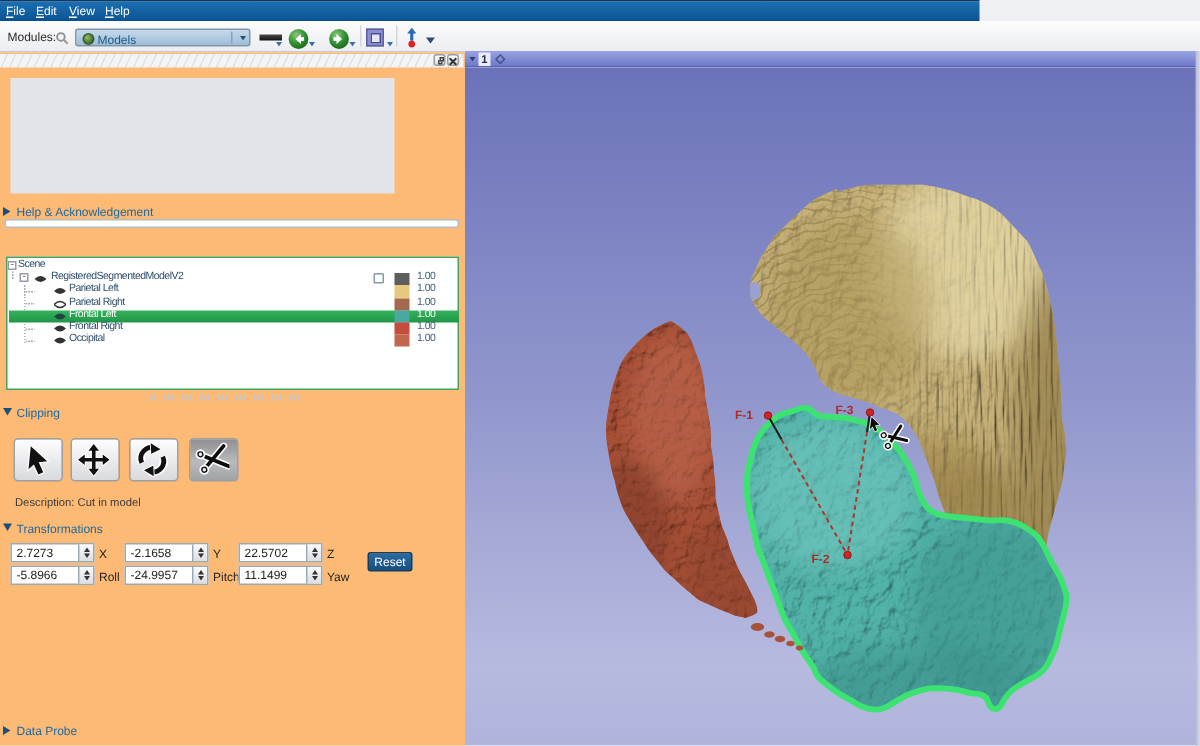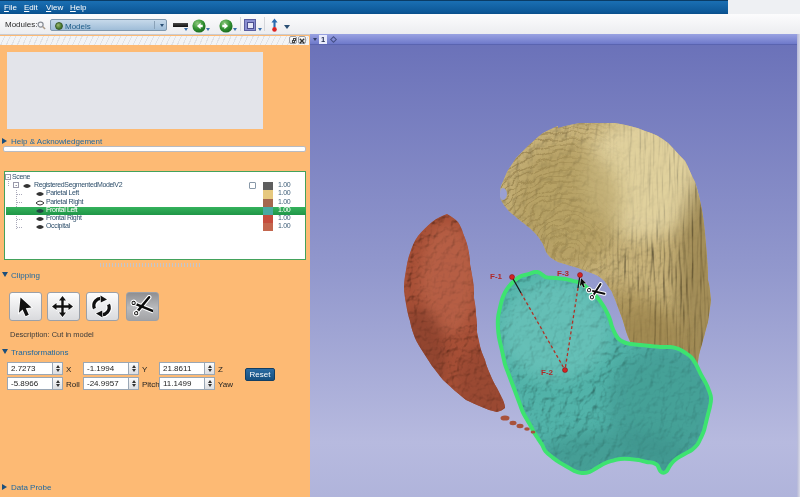--- a/index.html
+++ b/index.html
@@ -1,16 +1,16 @@
 <!DOCTYPE html>
 <html><head><meta charset="utf-8"><style>
 *{margin:0;padding:0;box-sizing:border-box}
 html,body{width:800px;height:497px;overflow:hidden;font-family:"Liberation Sans",sans-serif;background:#eef0f3}
 .abs{position:absolute}
-#menubar{position:absolute;left:0;top:0;width:728px;height:14px;background:linear-gradient(#1a6fb3,#0d5898 85%,#0a4f8a);border-top:1px solid #0a3c66;color:#fff;font-size:8px}
+#menubar{position:absolute;left:0;top:0;width:653px;height:14px;background:linear-gradient(#1a6fb3,#0d5898 85%,#0a4f8a);border-top:1px solid #0a3c66;color:#fff;font-size:8px}
 #menubar span{position:absolute;top:2px}
 #menubar u{text-decoration:underline}
 #toolbar{position:absolute;left:0;top:14px;width:800px;height:21px;background:linear-gradient(#fcfcfd,#ecedf0);border-bottom:1px solid #c9cbd1;font-size:8px;color:#2b2b2b}
 #combo{position:absolute;left:50px;top:5px;width:117px;height:12px;background:linear-gradient(#c6d9ea,#9fbdd8);border:1px solid #7e97ad;border-radius:2px}
 #combo .txt{position:absolute;left:14px;top:1.5px;color:#1c5c88;font-size:8px}
 #combo .sph{position:absolute;left:4px;top:2px;width:8px;height:8px;border-radius:50%;background:radial-gradient(circle at 35% 35%,#9cb870,#4a7c30 60%,#2c5220);border:1px solid #3a5a2a}
 #combo .dd{position:absolute;right:2.5px;top:4px;width:0;height:0;border-left:2.5px solid transparent;border-right:2.5px solid transparent;border-top:3.5px solid #2a4f74}
 #combo .sep{position:absolute;right:11px;top:1px;bottom:1px;width:1px;background:#8aa2b8}
 #panelhead{position:absolute;left:0;top:36px;width:309px;height:9px;background:repeating-linear-gradient(115deg,#f3f4f6 0 4px,#e0e2e6 4px 5px)}
 .hbtn{position:absolute;top:36px;width:8px;height:8px;background:linear-gradient(#fefefe,#dcdee2);border:1px solid #9a9da4;border-radius:2px;color:#222;font-size:6px;line-height:7px;text-align:center;font-weight:bold}
@@ -212,26 +212,26 @@
       </svg>
   </div>
   <div class="abs" style="left:10px;top:294.5px;font-size:7.5px;color:#3a3a3a">Description: Cut in model</div>
   <div class="sechead" style="left:2px;top:313px"><span class="tri-d"></span>Transformations</div>
   <div class="spin" style="left:7px;top:327px">
       <span class="v">2.7273</span>
       <span class="b"></span>
     </div>
   <div class="slbl" style="left:66px;top:330px">X</div>
   <div class="spin" style="left:83px;top:327px">
-      <span class="v">-1.1994</span>
+      <span class="v">-2.1658</span>
       <span class="b"></span>
     </div>
   <div class="slbl" style="left:142px;top:330px">Y</div>
   <div class="spin" style="left:159px;top:327px">
-      <span class="v">21.8611</span>
+      <span class="v">22.5702</span>
       <span class="b"></span>
     </div>
   <div class="slbl" style="left:218px;top:330px">Z</div>
   <div id="reset">Reset</div>
   <div class="spin" style="left:7px;top:342px">
       <span class="v">-5.8966</span>
       <span class="b"></span>
     </div>
   <div class="slbl" style="left:66px;top:345px">Roll</div>
   <div class="spin" style="left:83px;top:342px">

